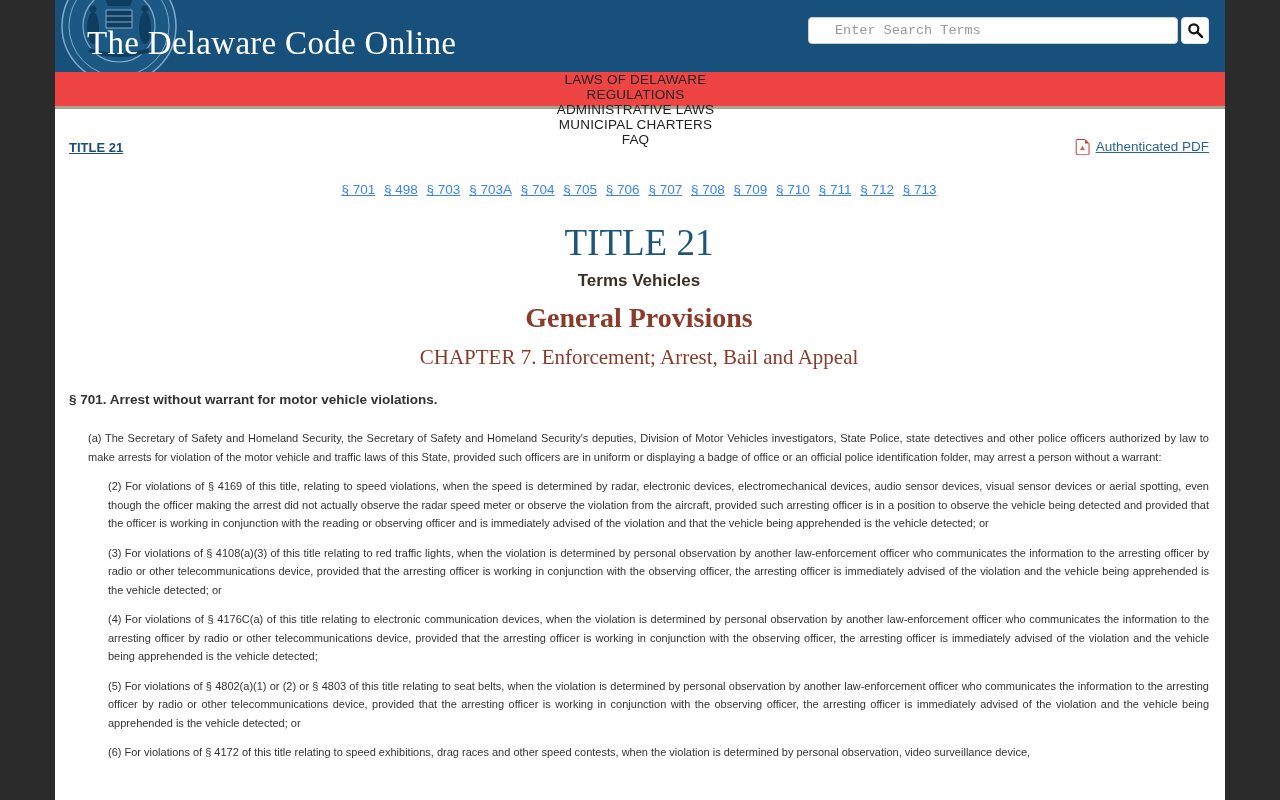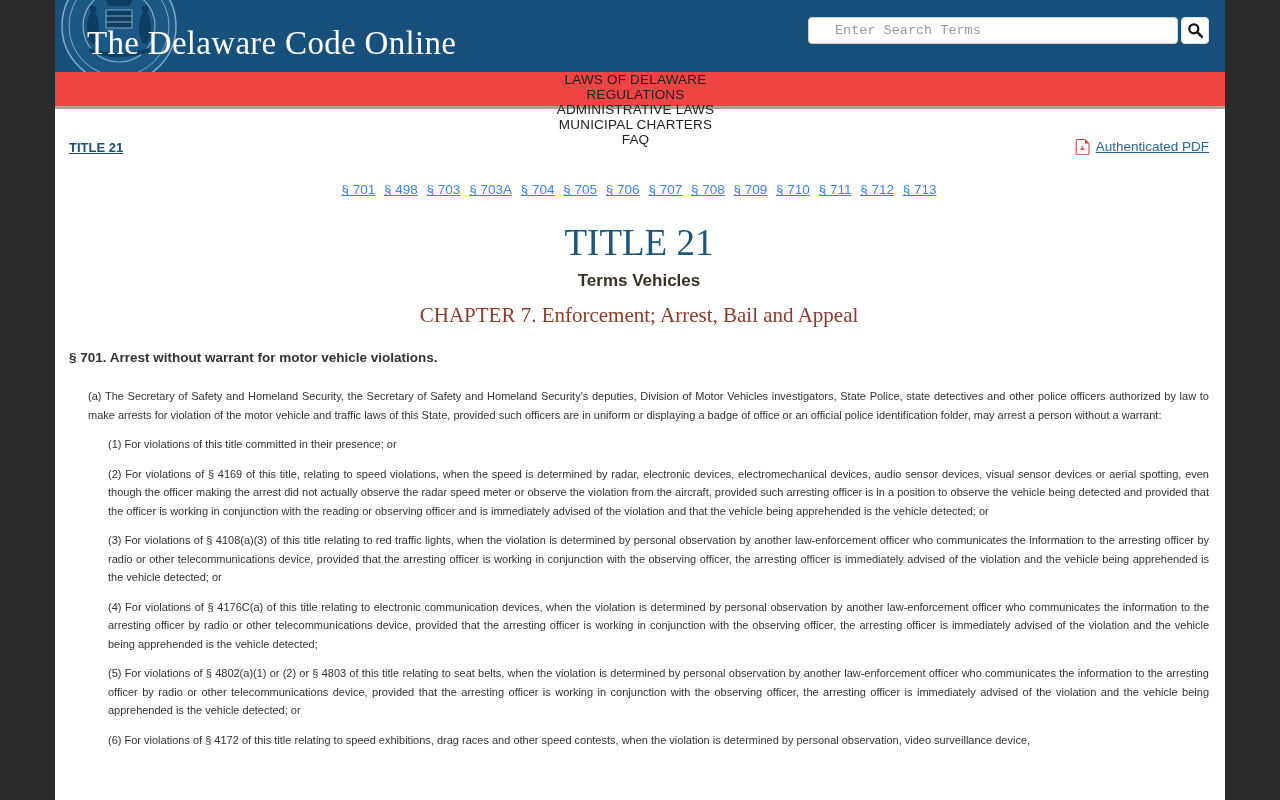--- a/index.html
+++ b/index.html
@@ -262,29 +262,29 @@
       
         <a class="sec-link">§ 711</a>
       
         <a class="sec-link">§ 712</a>
       
         <a class="sec-link">§ 713</a>
       </div>
 
     <h1 class="doc-title">TITLE 21</h1>
     <h2 class="doc-subtitle">Terms Vehicles</h2>
+    <h2 class="doc-part">General Provisions</h2>
     <h3 class="doc-chapter">CHAPTER 7. Enforcement; Arrest, Bail and Appeal</h3>
 
     <div class="section-heading">§ 701. Arrest without warrant for motor vehicle violations.</div>
 
     <div>
 
         <p class="para ind-a">(a) The Secretary of Safety and Homeland Security, the Secretary of Safety and Homeland Security's deputies, Division of Motor Vehicles investigators, State Police, state detectives and other police officers authorized by law to make arrests for violation of the motor vehicle and traffic laws of this State, provided such officers are in uniform or displaying a badge of office or an official police identification folder, may arrest a person without a warrant:</p>
 
-        <p class="para ind-num">(1) For violations of this title committed in their presence; or</p>
 
         <p class="para ind-num">(2) For violations of § 4169 of this title, relating to speed violations, when the speed is determined by radar, electronic devices, electromechanical devices, audio sensor devices, visual sensor devices or aerial spotting, even though the officer making the arrest did not actually observe the radar speed meter or observe the violation from the aircraft, provided such arresting officer is in a position to observe the vehicle being detected and provided that the officer is working in conjunction with the reading or observing officer and is immediately advised of the violation and that the vehicle being apprehended is the vehicle detected; or</p>
 
         <p class="para ind-num">(3) For violations of § 4108(a)(3) of this title relating to red traffic lights, when the violation is determined by personal observation by another law-enforcement officer who communicates the information to the arresting officer by radio or other telecommunications device, provided that the arresting officer is working in conjunction with the observing officer, the arresting officer is immediately advised of the violation and the vehicle being apprehended is the vehicle detected; or</p>
 
         <p class="para ind-num">(4) For violations of § 4176C(a) of this title relating to electronic communication devices, when the violation is determined by personal observation by another law-enforcement officer who communicates the information to the arresting officer by radio or other telecommunications device, provided that the arresting officer is working in conjunction with the observing officer, the arresting officer is immediately advised of the violation and the vehicle being apprehended is the vehicle detected;</p>
 
         <p class="para ind-num">(5) For violations of § 4802(a)(1) or (2) or § 4803 of this title relating to seat belts, when the violation is determined by personal observation by another law-enforcement officer who communicates the information to the arresting officer by radio or other telecommunications device, provided that the arresting officer is working in conjunction with the observing officer, the arresting officer is immediately advised of the violation and the vehicle being apprehended is the vehicle detected; or</p>
 
         <p class="para ind-num">(6) For violations of § 4172 of this title relating to speed exhibitions, drag races and other speed contests, when the violation is determined by personal observation, video surveillance device,</p>

